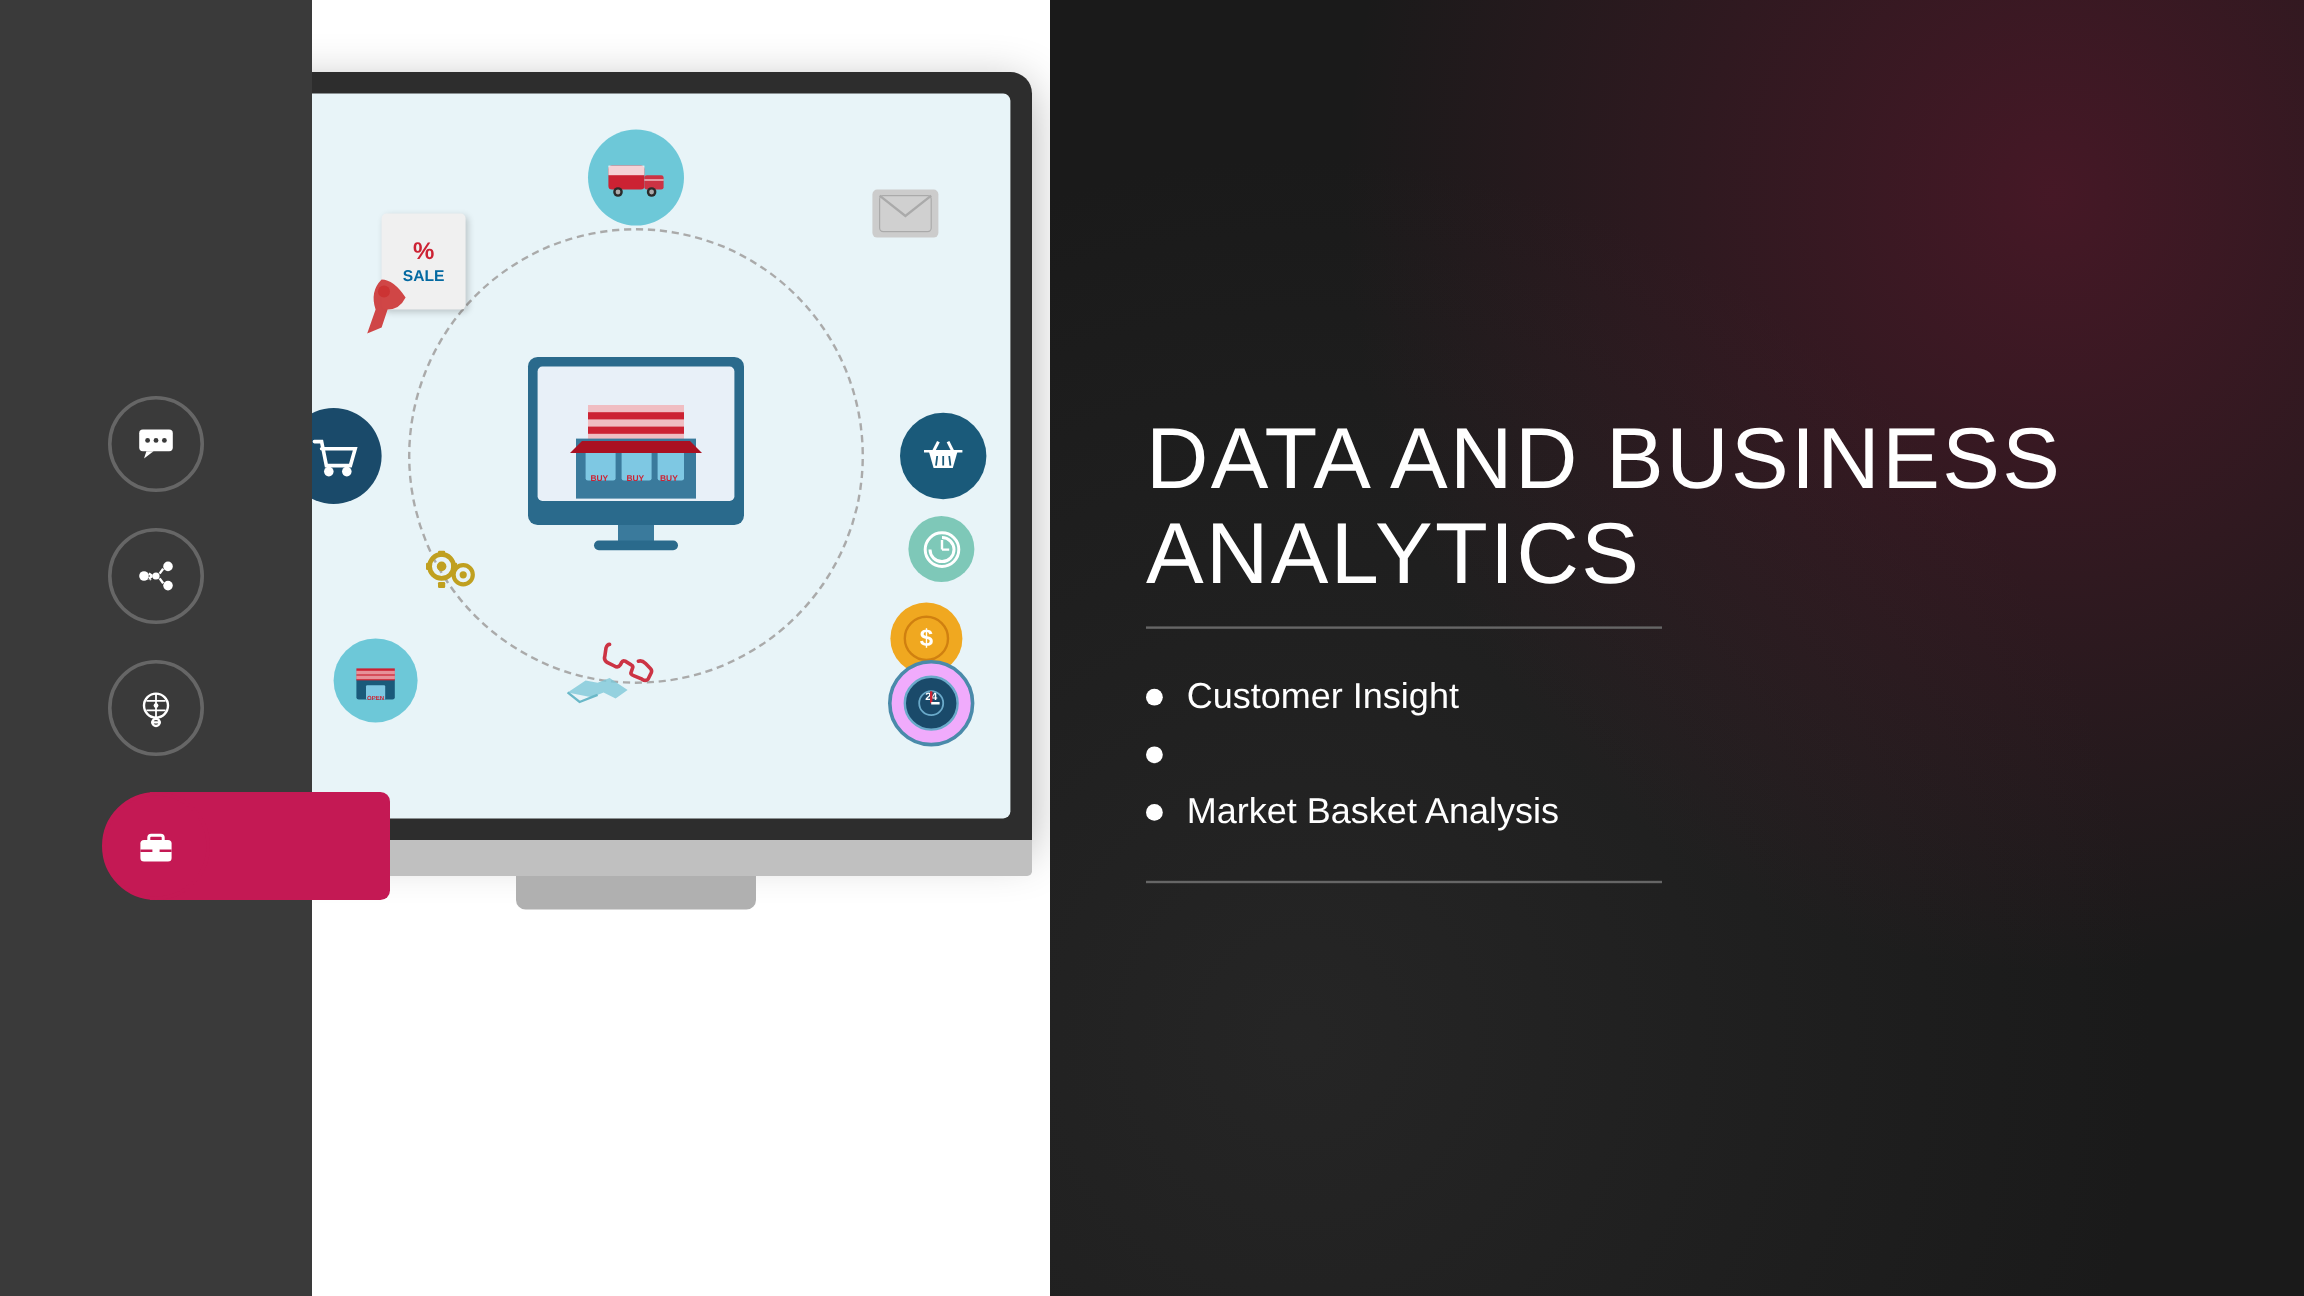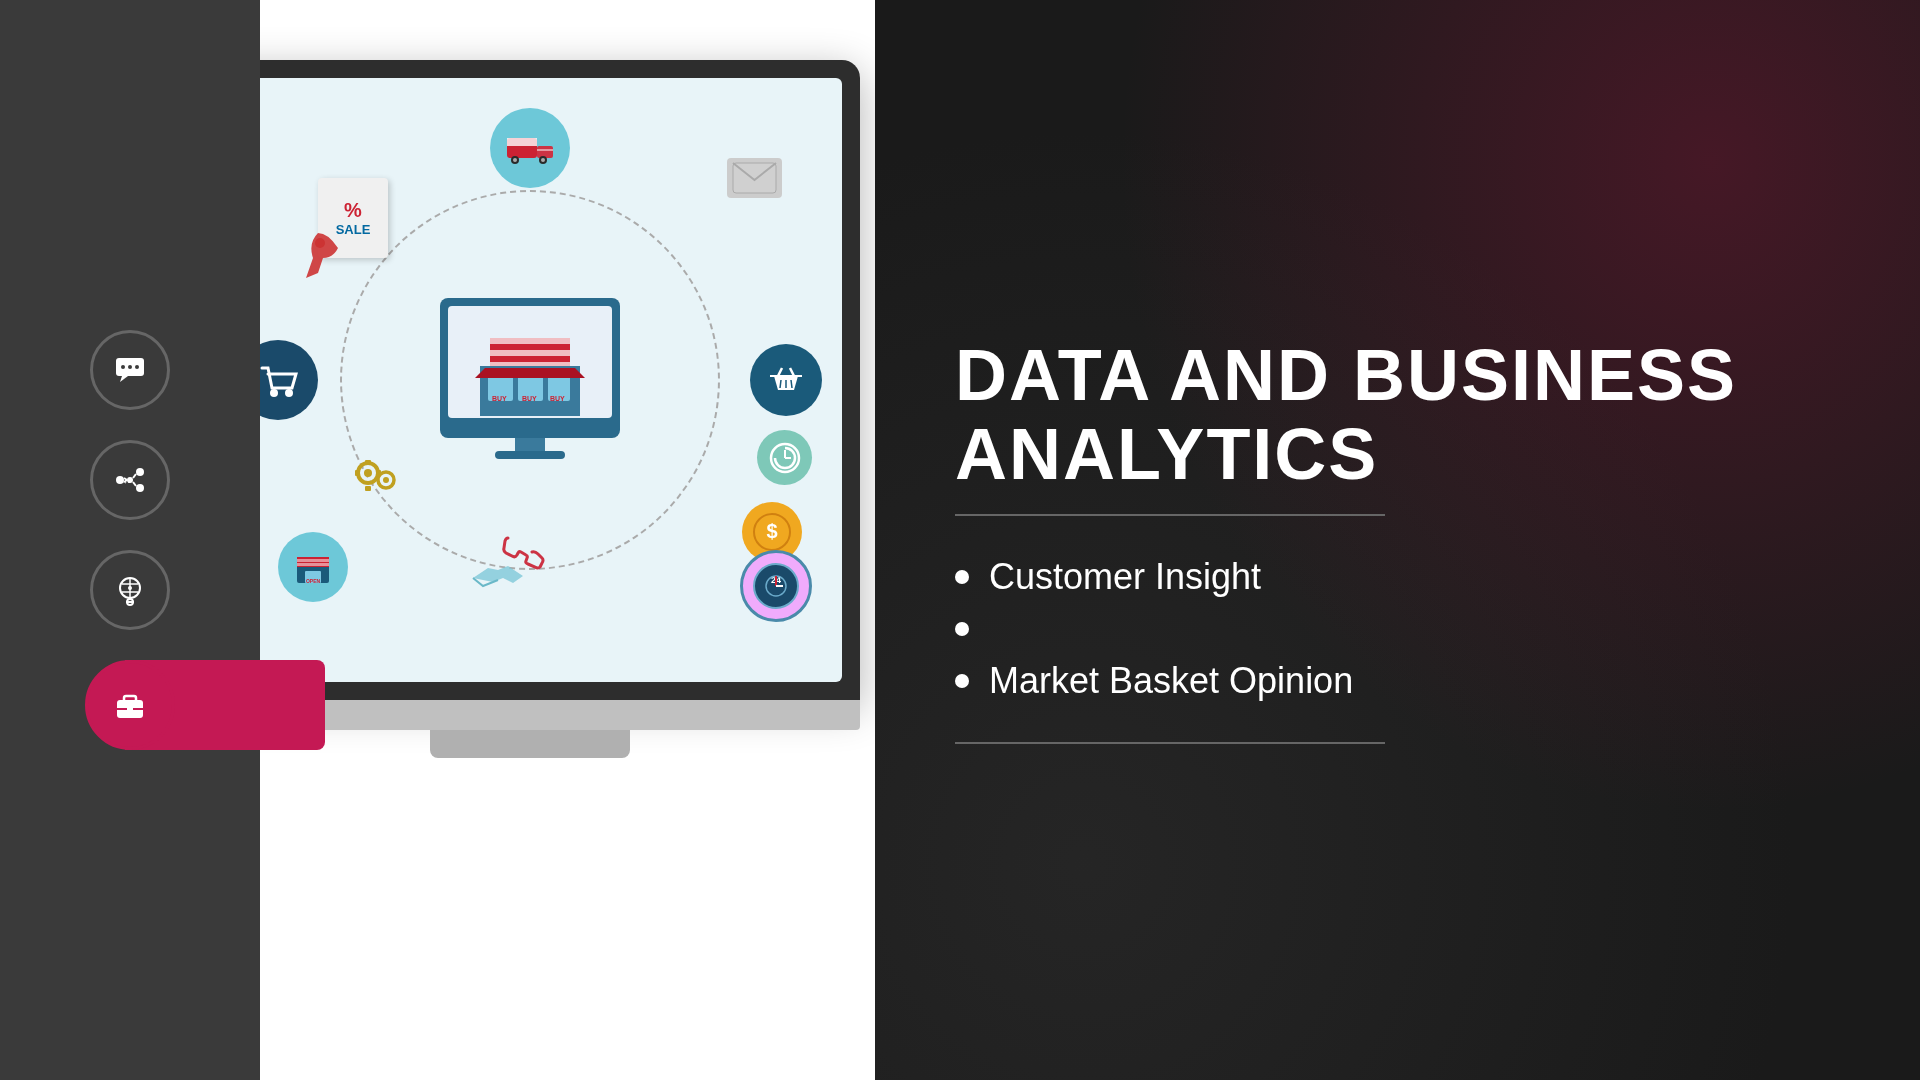--- a/index.html
+++ b/index.html
@@ -205,21 +205,21 @@
       z-index: 0;
     }
 
     .right-content {
       position: relative;
       z-index: 1;
     }
 
     .main-title {
       font-size: 72px;
-      font-weight: 700;
+      font-weight: 400;
       color: #ffffff;
       line-height: 1.1;
       text-transform: uppercase;
       letter-spacing: 2px;
     }
 
     .divider {
       width: 430px;
       height: 2px;
       background: #666;
@@ -231,21 +231,21 @@
       display: flex;
       flex-direction: column;
       gap: 24px;
     }
 
     .bullet-item {
       display: flex;
       align-items: center;
       gap: 20px;
       color: #ffffff;
-      font-size: 36px;
+      font-size: 30px;
       font-weight: 300;
     }
 
     .bullet-dot {
       width: 14px;
       height: 14px;
       border-radius: 50%;
       background: #ffffff;
       flex-shrink: 0;
     }
@@ -493,18 +493,18 @@
     <ul class="bullet-list">
     <li class="bullet-item">
           <span class="bullet-dot"></span>
           <span>Customer Insight</span>
         </li>
         <li class="bullet-item">
           <span class="bullet-dot"></span>
         </li>
         <li class="bullet-item">
           <span class="bullet-dot"></span>
-          <span>Market Basket Opinion</span>
+          <span>Market Basket Analysis</span>
         </li>
       </ul>
     <div class="divider-bottom"></div>
   </div>
 </div>
 
 </body></html>

